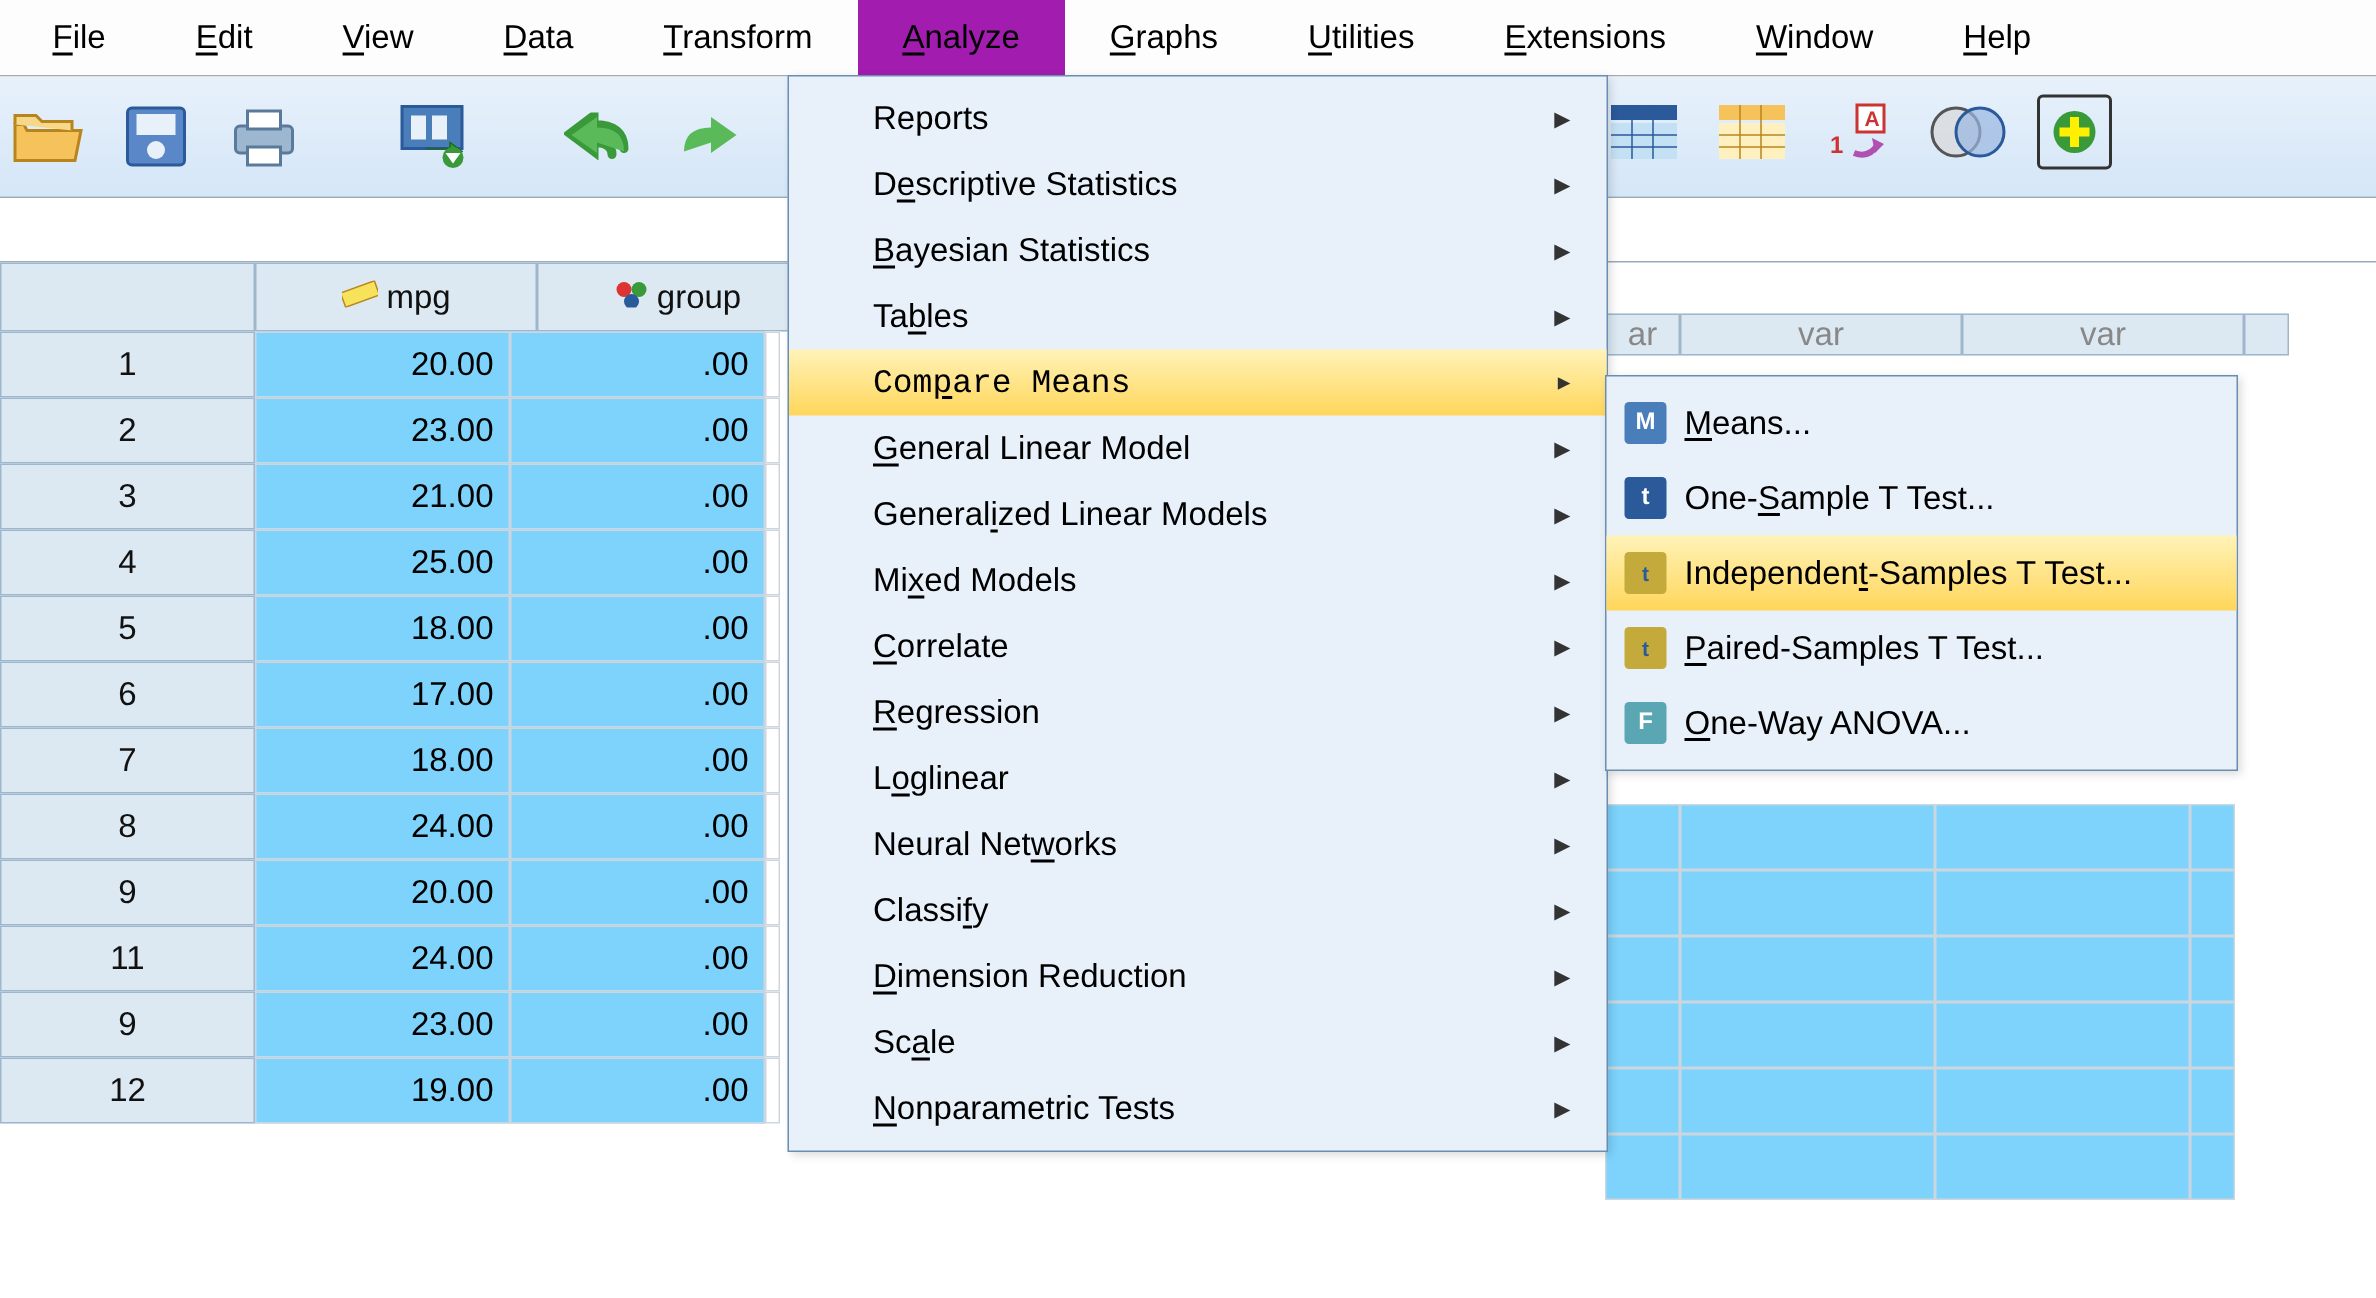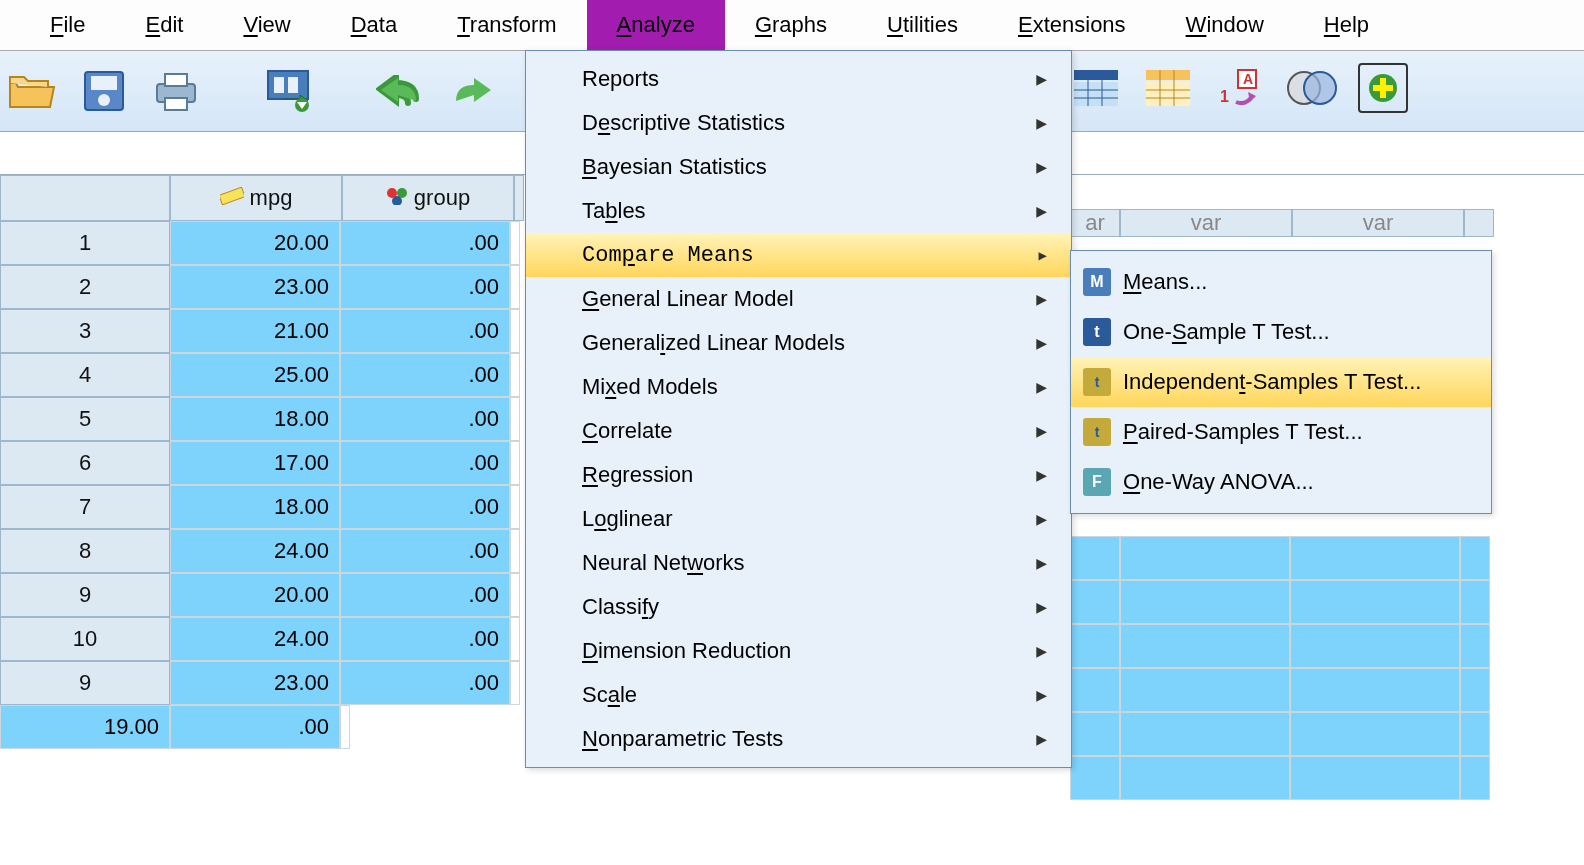--- a/index.html
+++ b/index.html
@@ -13,21 +13,21 @@
   height: 865px;
   overflow: hidden;
   position: relative;
 }
 
 .menu-bar {
   display: flex;
   align-items: center;
   height: 50px;
   border-bottom: 1px solid #aaa;
-  padding-left: 20px;
+  padding-left: 5px;
   background: #fdfdfd;
 }
 .menu-item {
   padding: 0 30px;
   height: 100%;
   display: flex;
   align-items: center;
   cursor: default;
   position: relative;
 }
@@ -89,21 +89,21 @@
   display: flex;
   height: 46px;
 }
 .grid-corner {
   width: 170px;
   background: #dce9f2;
   border: 1px solid #9fb7cc;
   box-sizing: border-box;
 }
 .col-header {
-  width: 172px;
+  width: 188px;
   background: #dce9f2;
   border: 1px solid #9fb7cc;
   box-sizing: border-box;
   display: flex;
   align-items: center;
   justify-content: center;
   gap: 6px;
   color: #111;
 }
 .col-header.var {
@@ -443,32 +443,33 @@
         <div class="cell">.00</div>
         <div class="cell-stub"></div>
       </div>
       <div class="grid-row">
         <div class="row-header">9</div>
         <div class="cell">20.00</div>
         <div class="cell">.00</div>
         <div class="cell-stub"></div>
       </div>
       <div class="grid-row">
-        <div class="row-header">10</div>
+        <div class="row-header">11</div>
         <div class="cell">24.00</div>
         <div class="cell">.00</div>
         <div class="cell-stub"></div>
       </div>
       <div class="grid-row">
         <div class="row-header">9</div>
         <div class="cell">23.00</div>
         <div class="cell">.00</div>
         <div class="cell-stub"></div>
       </div>
       <div class="grid-row">
+        <div class="row-header">12</div>
         <div class="cell">19.00</div>
         <div class="cell">.00</div>
         <div class="cell-stub"></div>
       </div>
     </div>
 </div>
 
 <div style="position:absolute;left:1070px;top:209px;display:flex;">
   <div class="col-header var" style="width:50px;">
       <span>ar</span>

